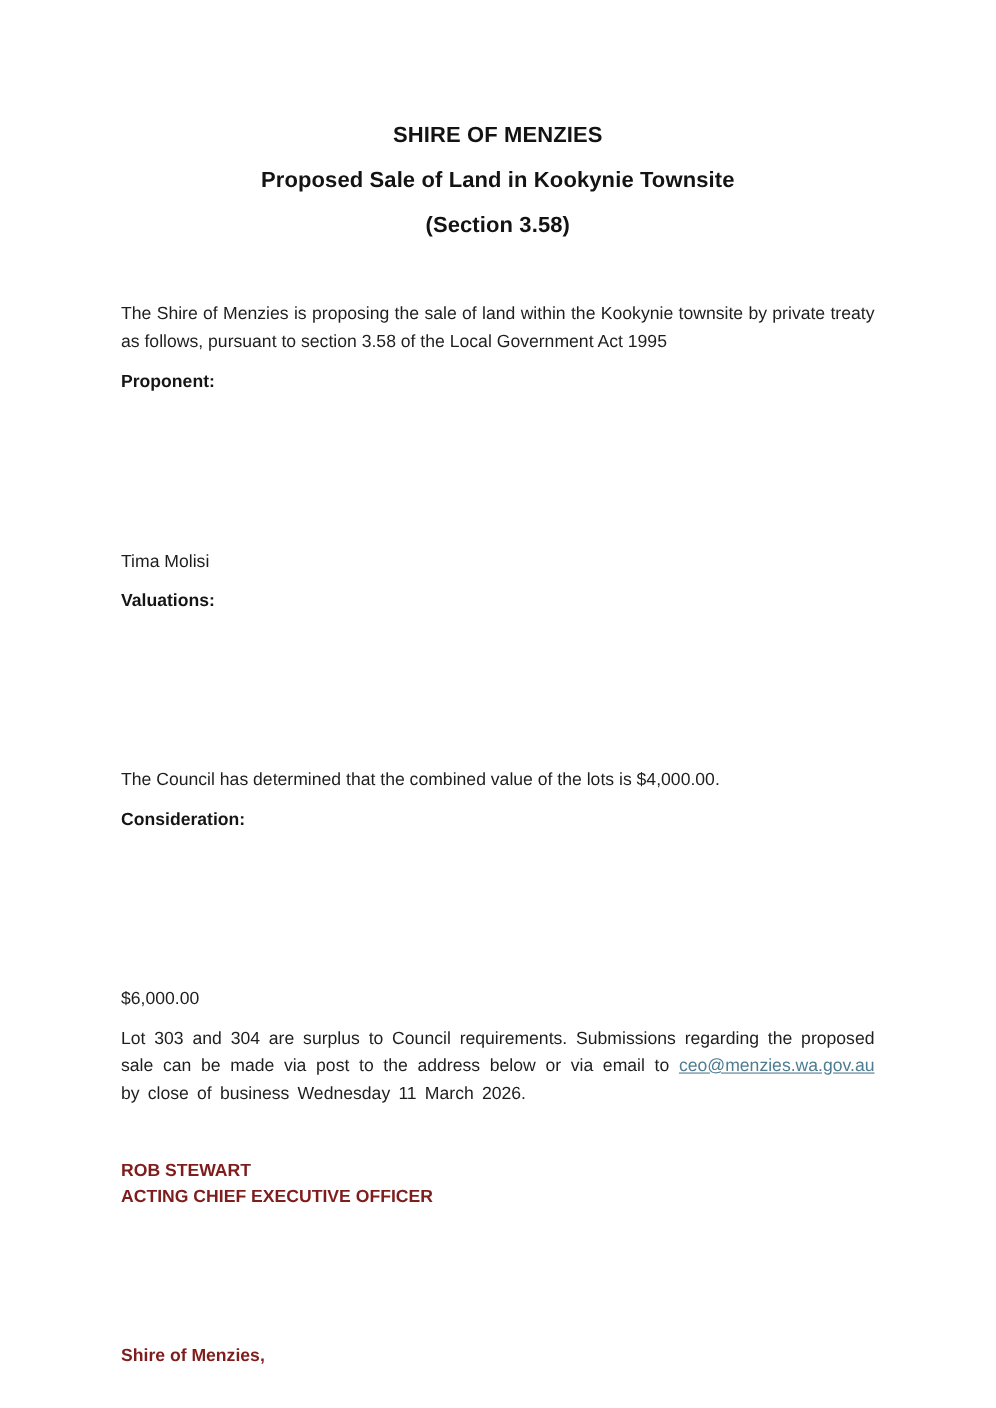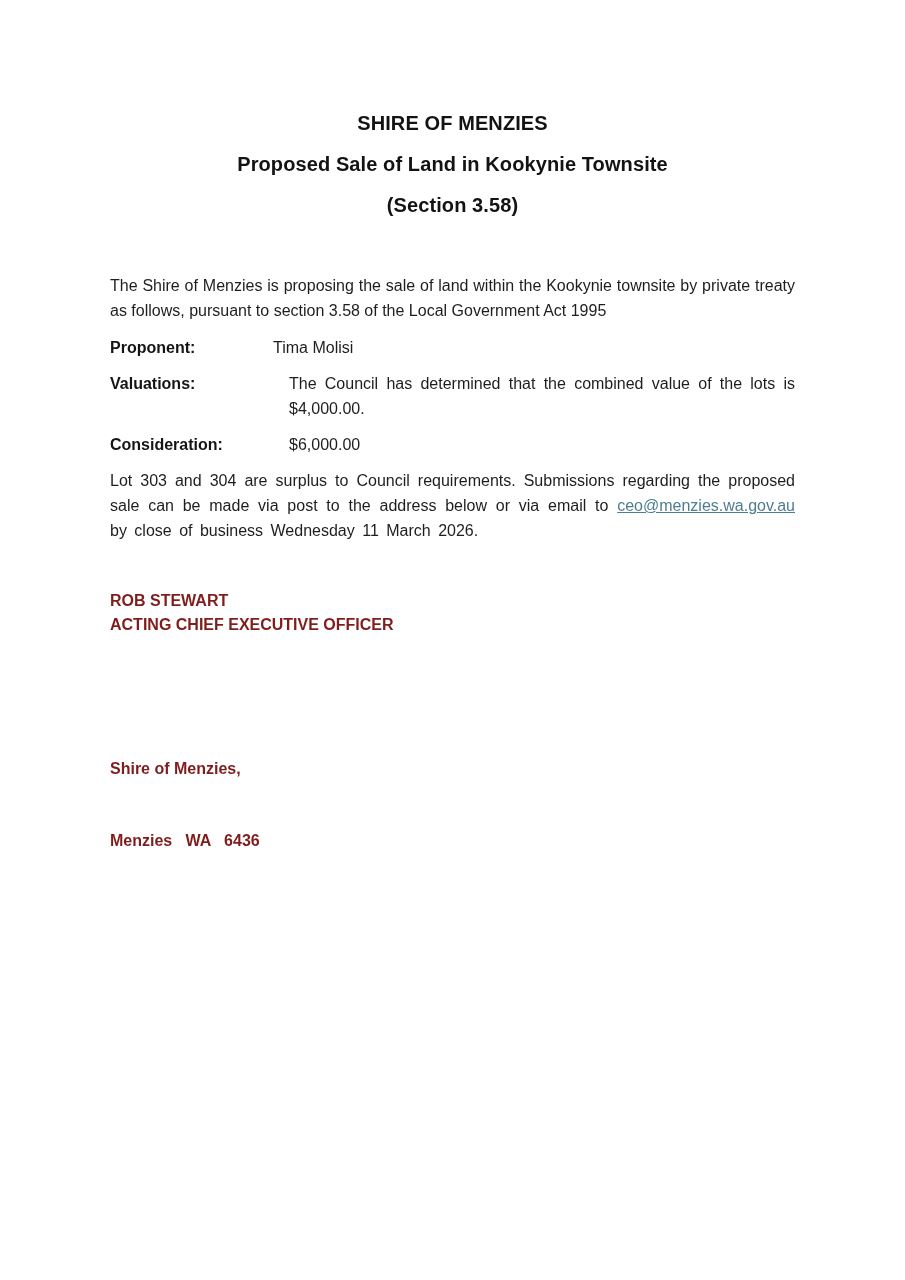--- a/index.html
+++ b/index.html
@@ -45,22 +45,23 @@
     line-height: 25px;
     font-weight: 700;
     color: #151515;
   }
   .details { margin-top: 12px; }
   .detail-row {
     display: flex;
     align-items: flex-start;
     font-size: 16px;
     line-height: 25px;
+    flex-direction: column;
   }
-  .detail-row + .detail-row { margin-top: 11px; gap: 16px; }
+  .detail-row + .detail-row { margin-top: 11px; }
   .detail-label {
     flex: 0 0 163px;
     font-weight: 700;
     color: #151515;
   }
   .detail-value {
     flex: 1 1 auto;
     text-align: justify;
   }
   .submission {

